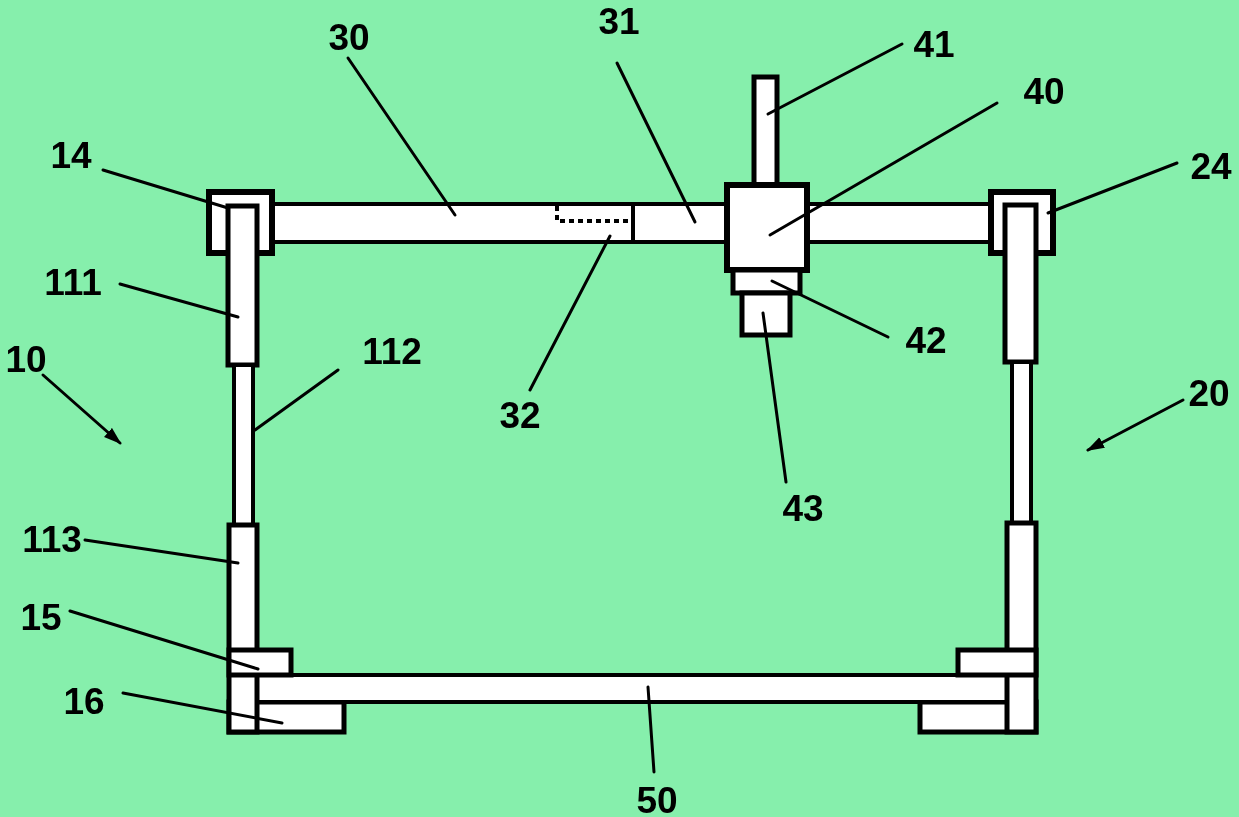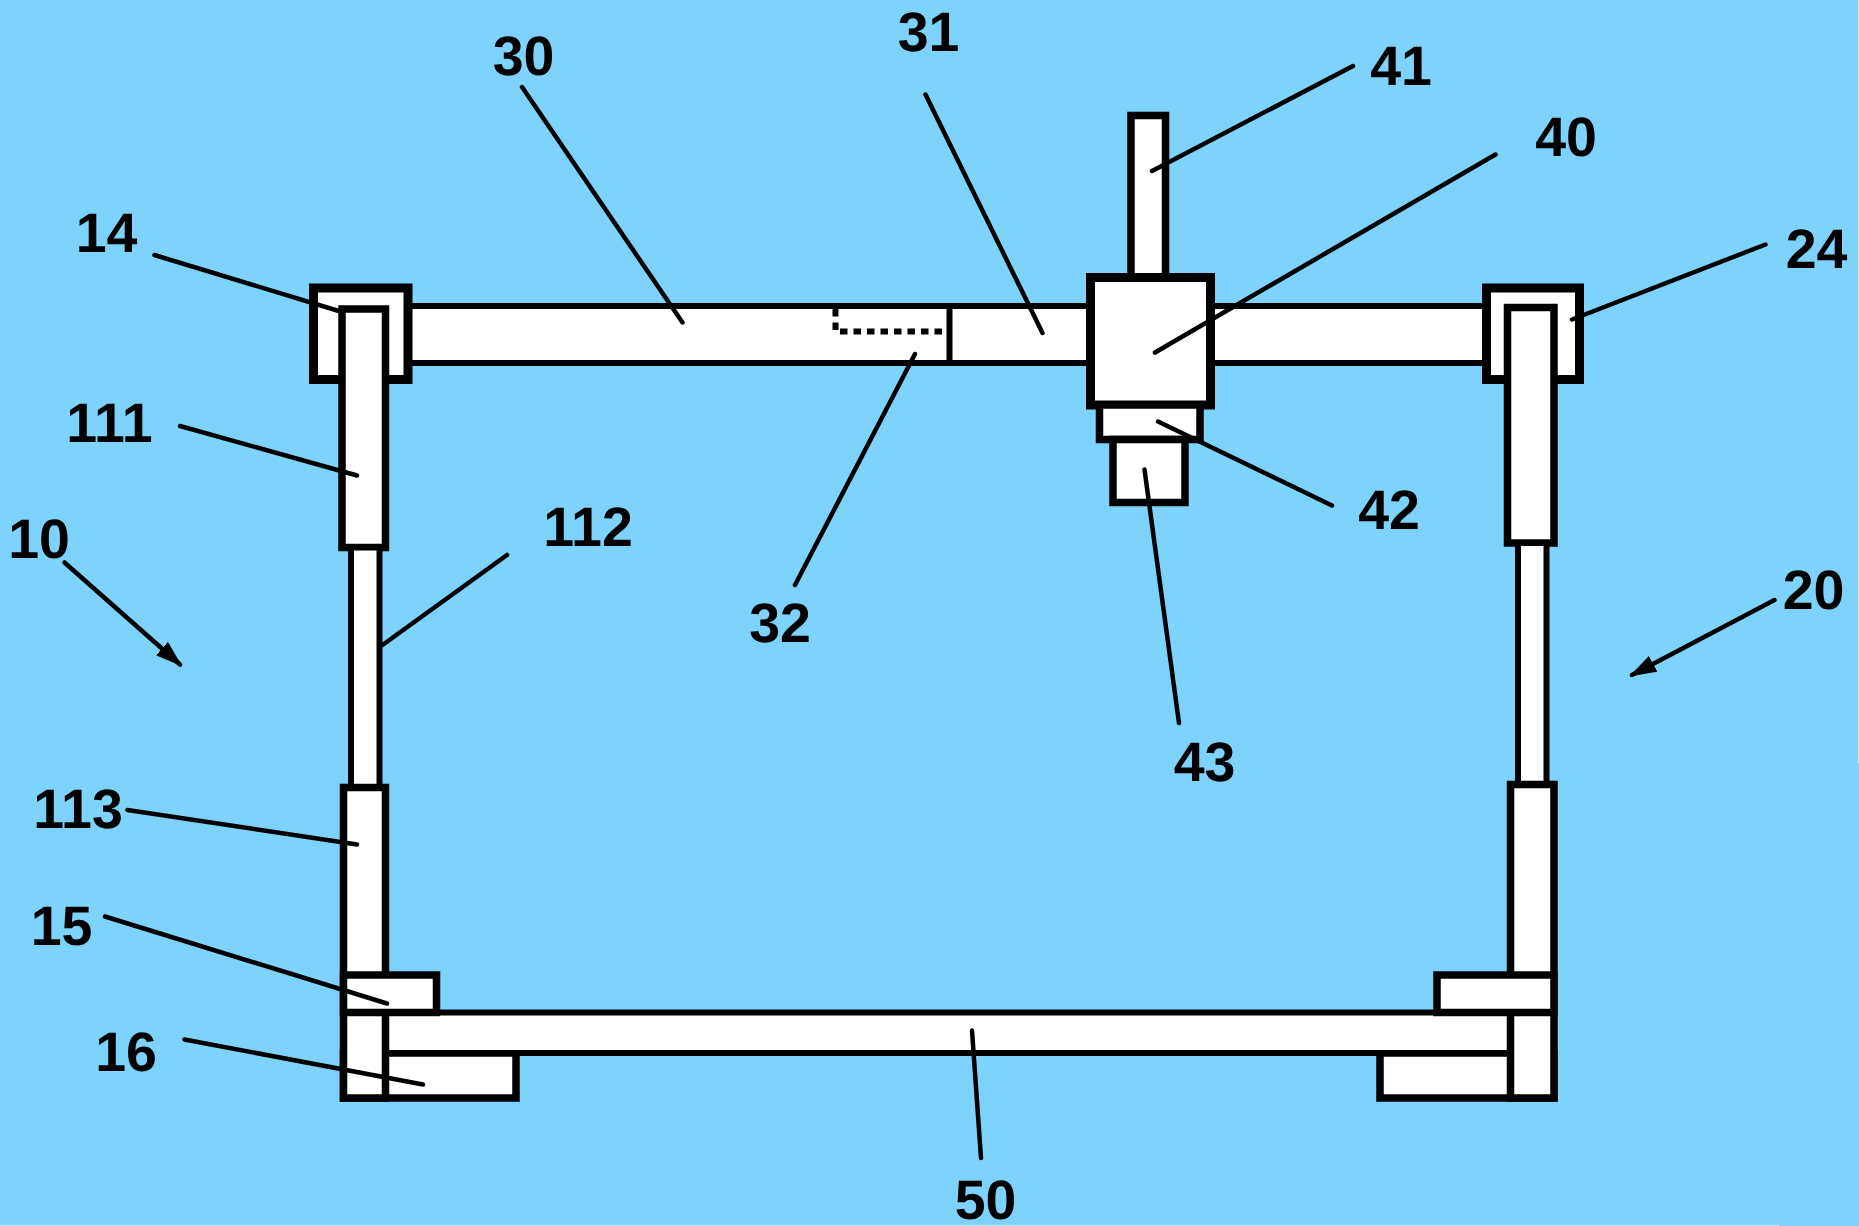--- a/index.html
+++ b/index.html
@@ -4,21 +4,21 @@
 <style>
   html, body {
     margin: 0;
     padding: 0;
     background: #ffffff;
   }
   #canvas {
     position: relative;
     width: 1239px;
     height: 817px;
-    background: #7dd3fc;
+    background: #86efac;
     overflow: hidden;
   }
   svg { display: block; }
   .shape {
     fill: #ffffff;
     stroke: #000000;
     stroke-linejoin: miter;
   }
   .sw4 { stroke-width: 4px; }
   .sw5 { stroke-width: 5px; }

